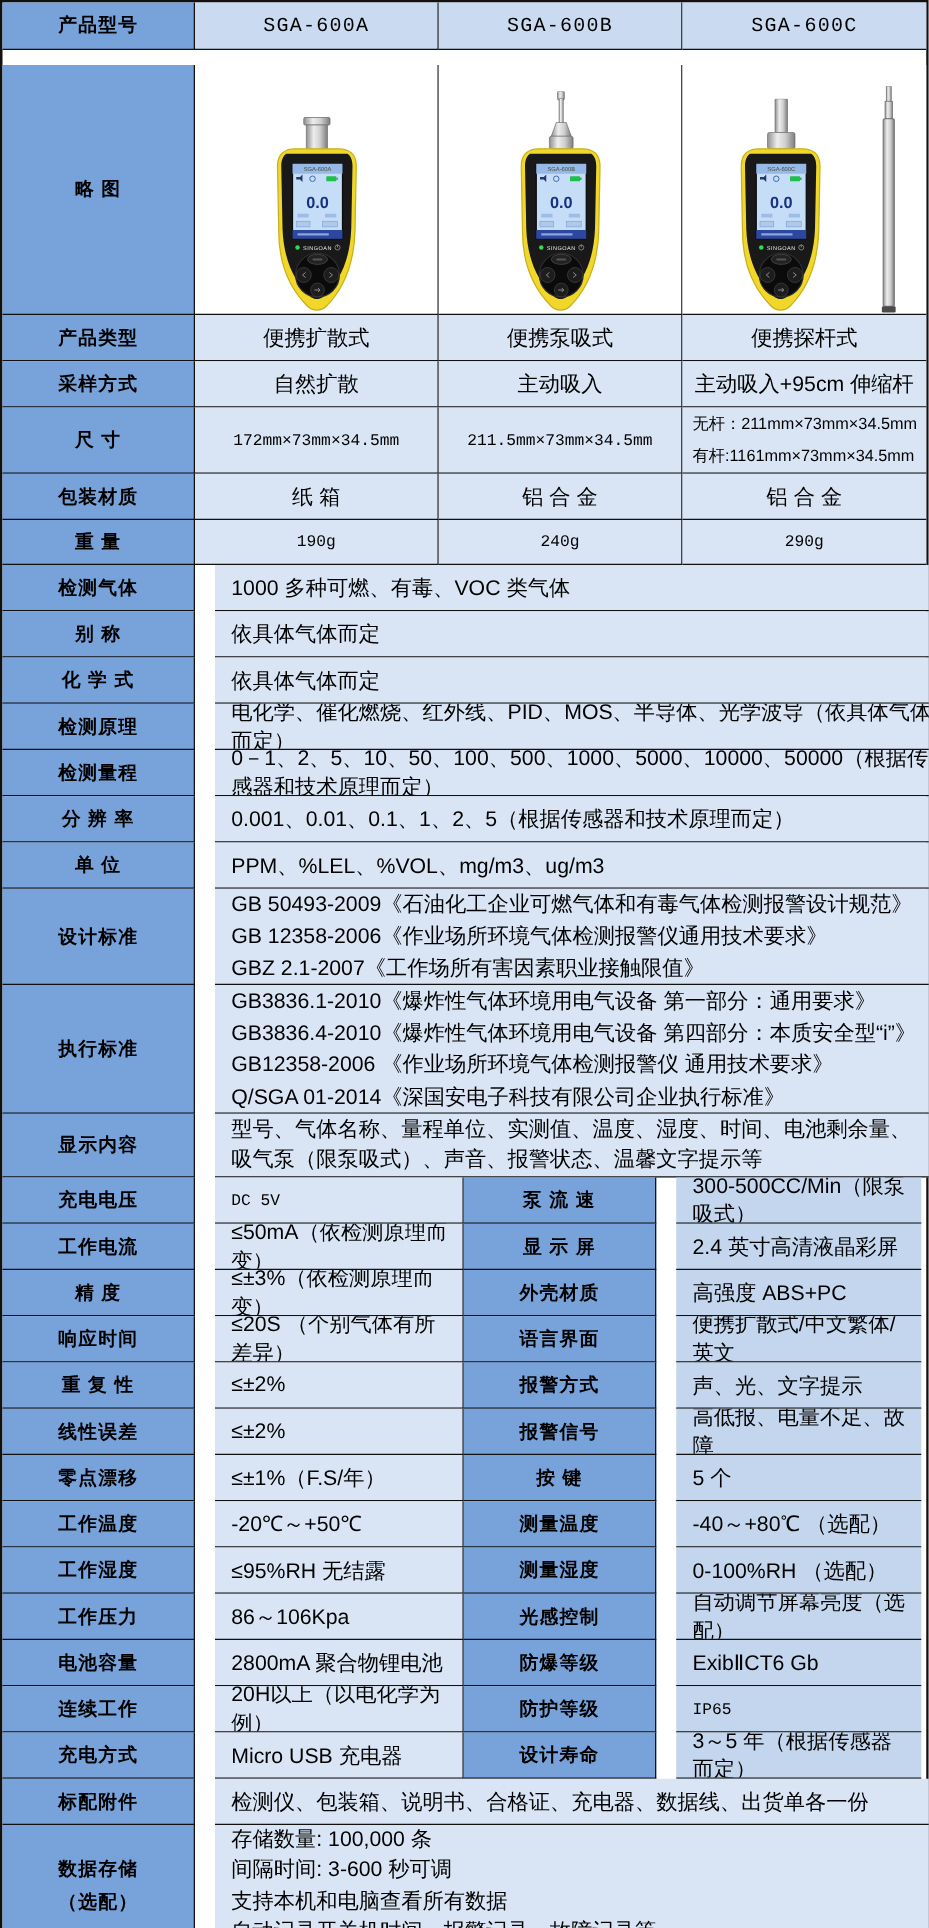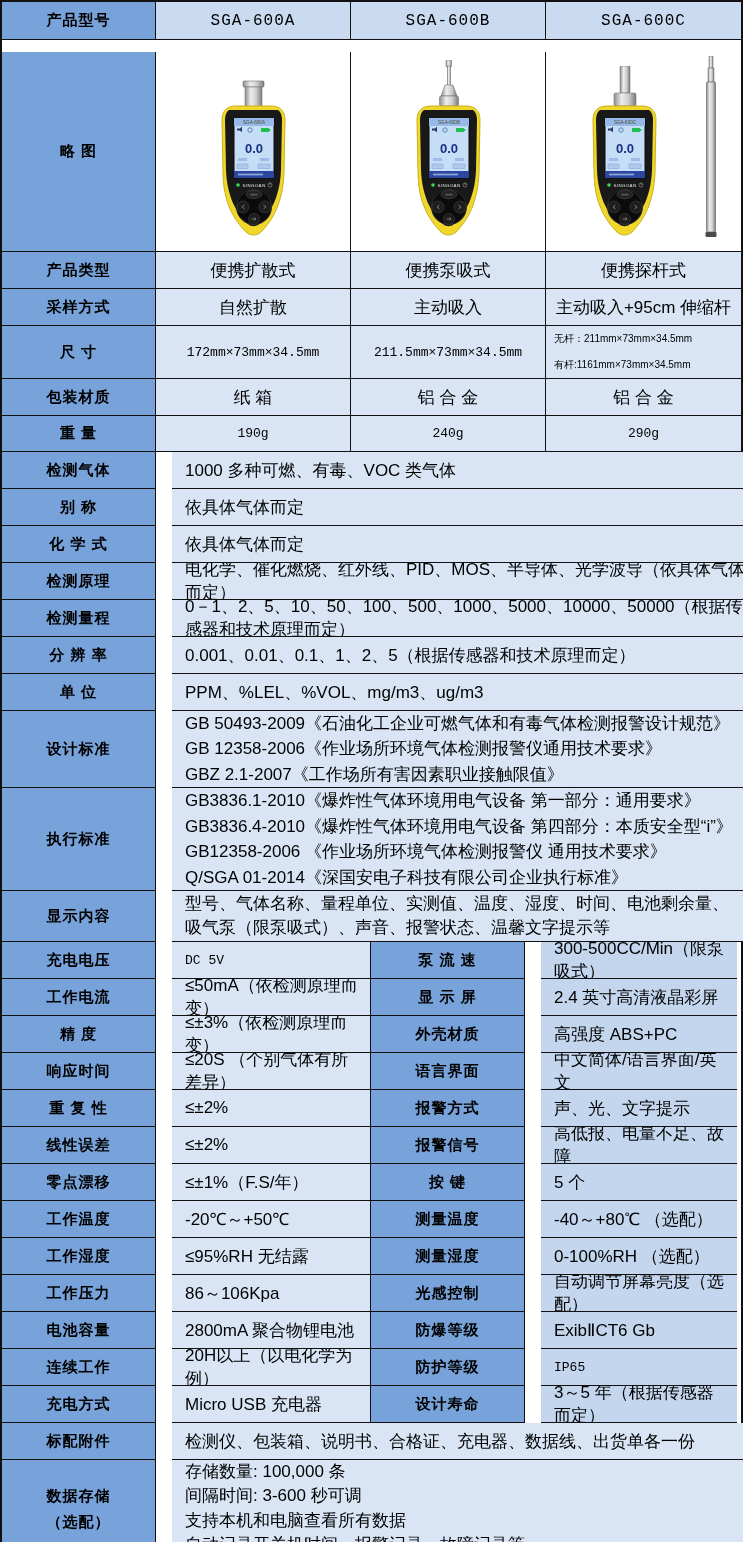--- a/index.html
+++ b/index.html
@@ -76,21 +76,20 @@
     align-items:flex-start;
     justify-content:center;
   }
   .col.ctr { align-items:center; }
   .lines-25 { line-height:25.5px; }
   .lines-24 { line-height:24.2px; }
   .lines-26 { line-height:26px; }
   .imgcell {
     background:#fff;
     align-items:flex-end;
-    padding-bottom:13px;
   }
   .devwrap { display:flex; align-items:flex-end; gap:24px; }
   .lab2line { line-height:26px; }
 </style>
 </head>
 <body>
 
 <svg width="0" height="0" style="position:absolute" aria-hidden="true">
   <defs>
     <linearGradient id="gSilver" x1="0" x2="1" y1="0" y2="0">
@@ -248,21 +247,21 @@
   <div class="row h37">
     <div class="cell c0 lab">采样方式</div>
     <div class="cell cv val">自然扩散</div>
     <div class="cell cv val">主动吸入</div>
     <div class="cell cv val">主动吸入+95cm 伸缩杆</div>
   </div>
   <div class="row h53">
     <div class="cell c0 lab">尺    寸</div>
     <div class="cell cv val mono">172mm×73mm×34.5mm</div>
     <div class="cell cv val mono">211.5mm×73mm×34.5mm</div>
-    <div class="cell cv val col lines-26" style="padding-left:8px;font-size:10px">
+    <div class="cell cv val col lines-26" style="padding-left:8px;font-size:13px">
       <div>无杆：211mm×73mm×34.5mm</div>
       <div>有杆:1161mm×73mm×34.5mm</div>
     </div>
   </div>
   <div class="row h37">
     <div class="cell c0 lab">包装材质</div>
     <div class="cell cv val">纸 箱</div>
     <div class="cell cv val">铝 合 金</div>
     <div class="cell cv val">铝 合 金</div>
   </div>
@@ -342,21 +341,21 @@
   <div class="row h37">
     <div class="cell c0 lab">精    度</div>
     <div class="cell d1 val left">≤±3%（依检测原理而变）</div>
     <div class="cell d2 lab">外壳材质</div>
     <div class="cell d3 val valalt left">高强度 ABS+PC</div>
   </div>
   <div class="row h37">
     <div class="cell c0 lab">响应时间</div>
     <div class="cell d1 val left">≤20S （个别气体有所差异）</div>
     <div class="cell d2 lab">语言界面</div>
-    <div class="cell d3 val valalt left">中文简体/语言界面/英文</div>
+    <div class="cell d3 val valalt left">便携扩散式/中文繁体/英文</div>
   </div>
   <div class="row h37">
     <div class="cell c0 lab">重 复 性</div>
     <div class="cell d1 val left">≤±2%</div>
     <div class="cell d2 lab">报警方式</div>
     <div class="cell d3 val valalt left">声、光、文字提示</div>
   </div>
   <div class="row h37">
     <div class="cell c0 lab">线性误差</div>
     <div class="cell d1 val left">≤±2%</div>

